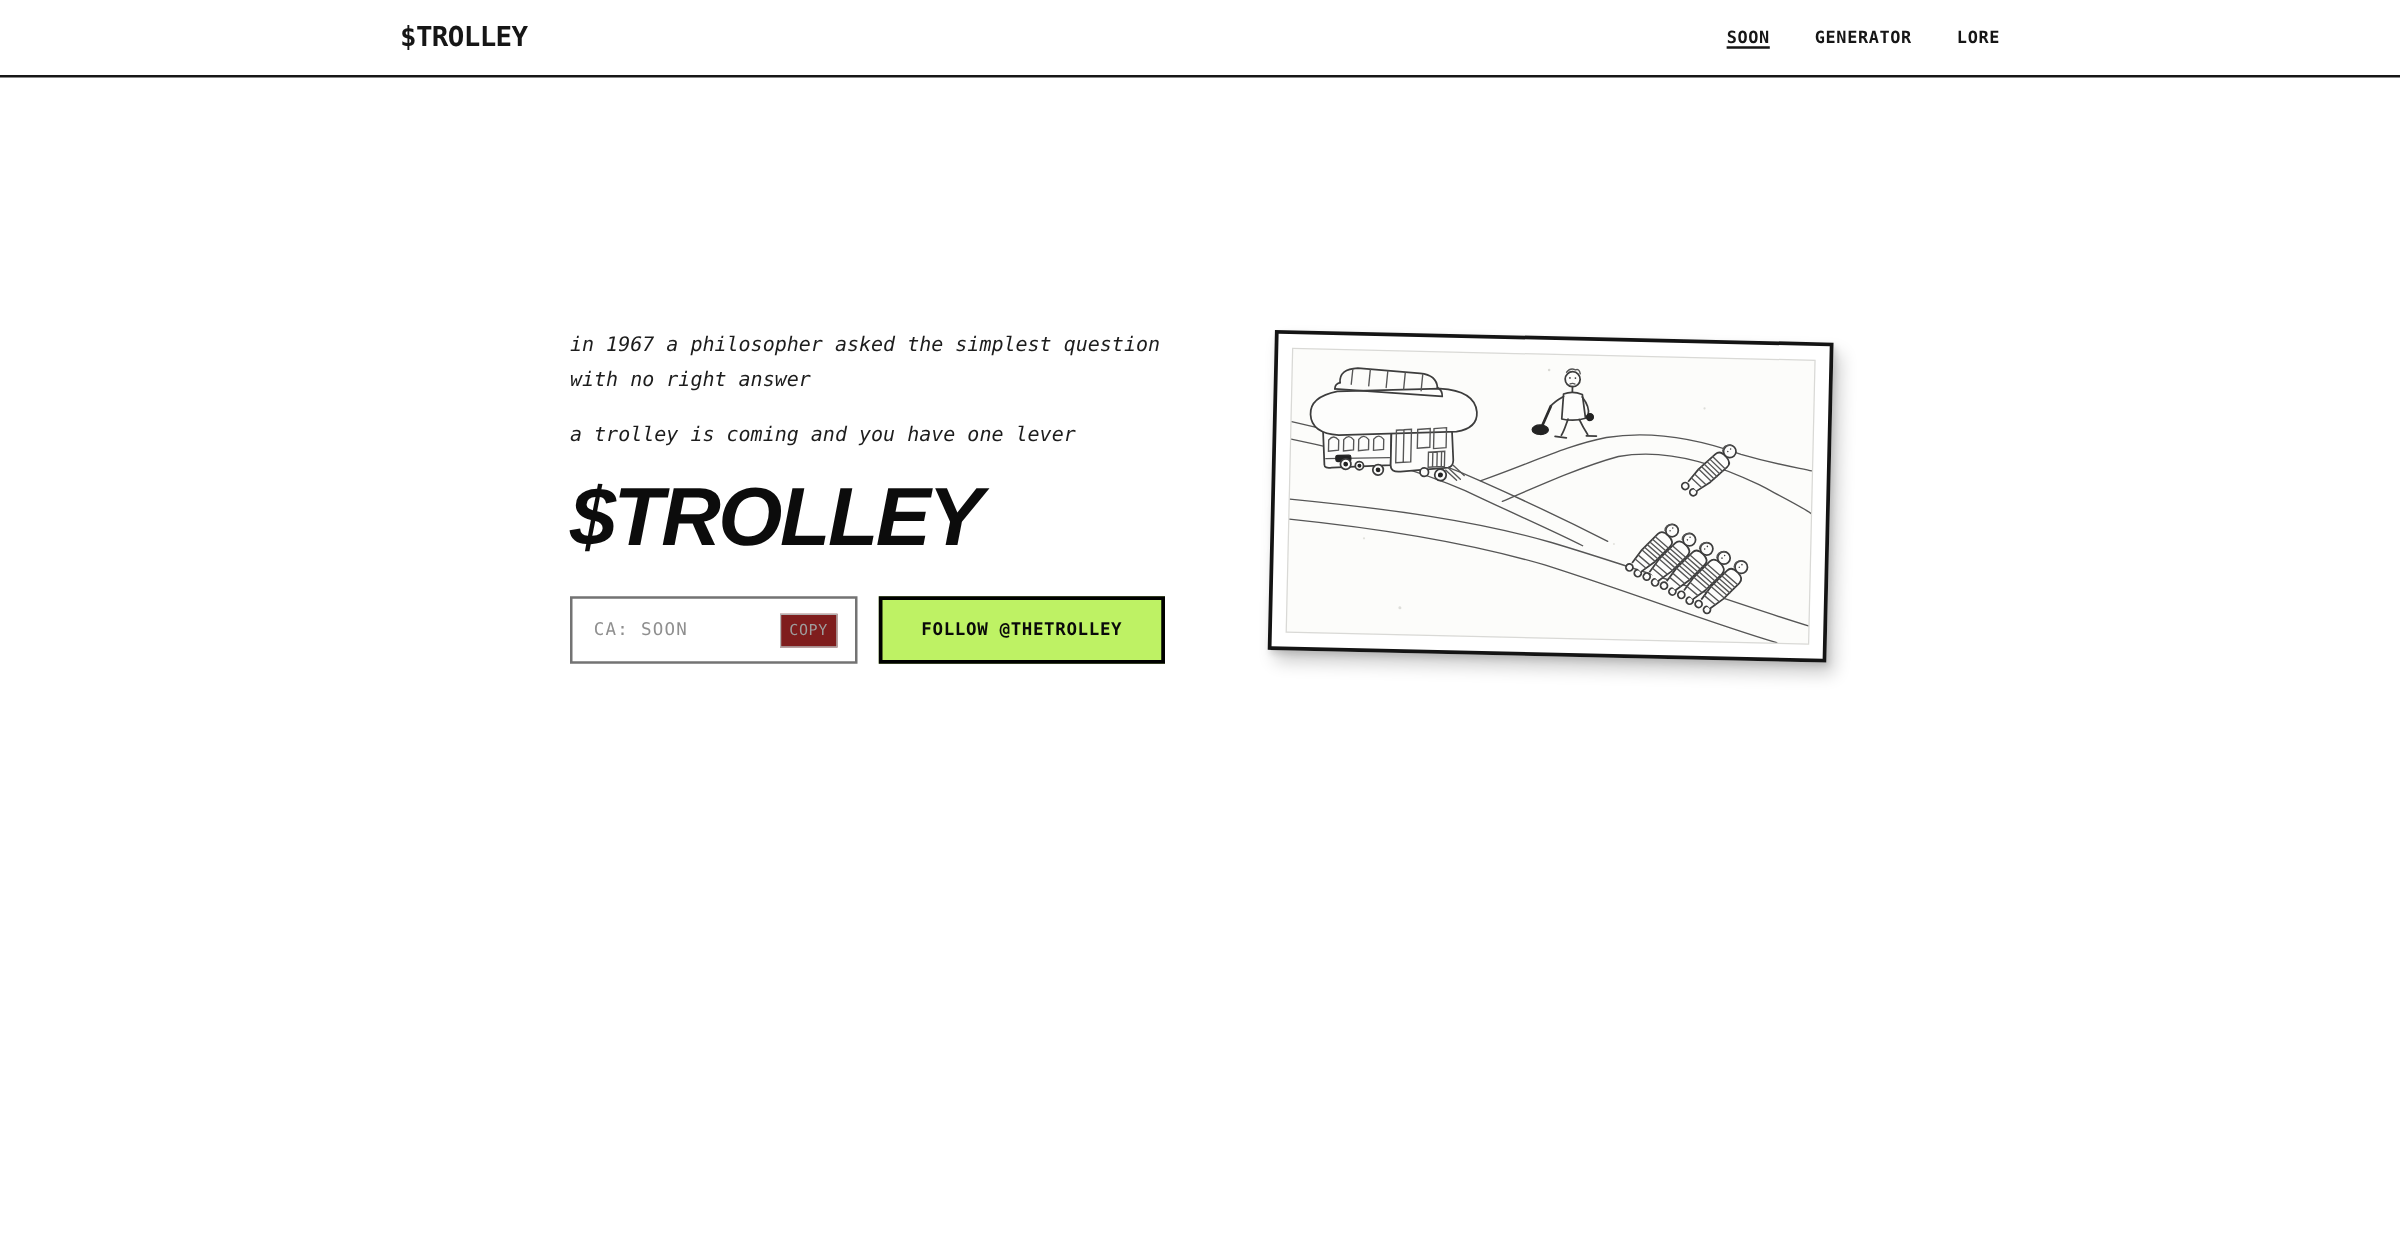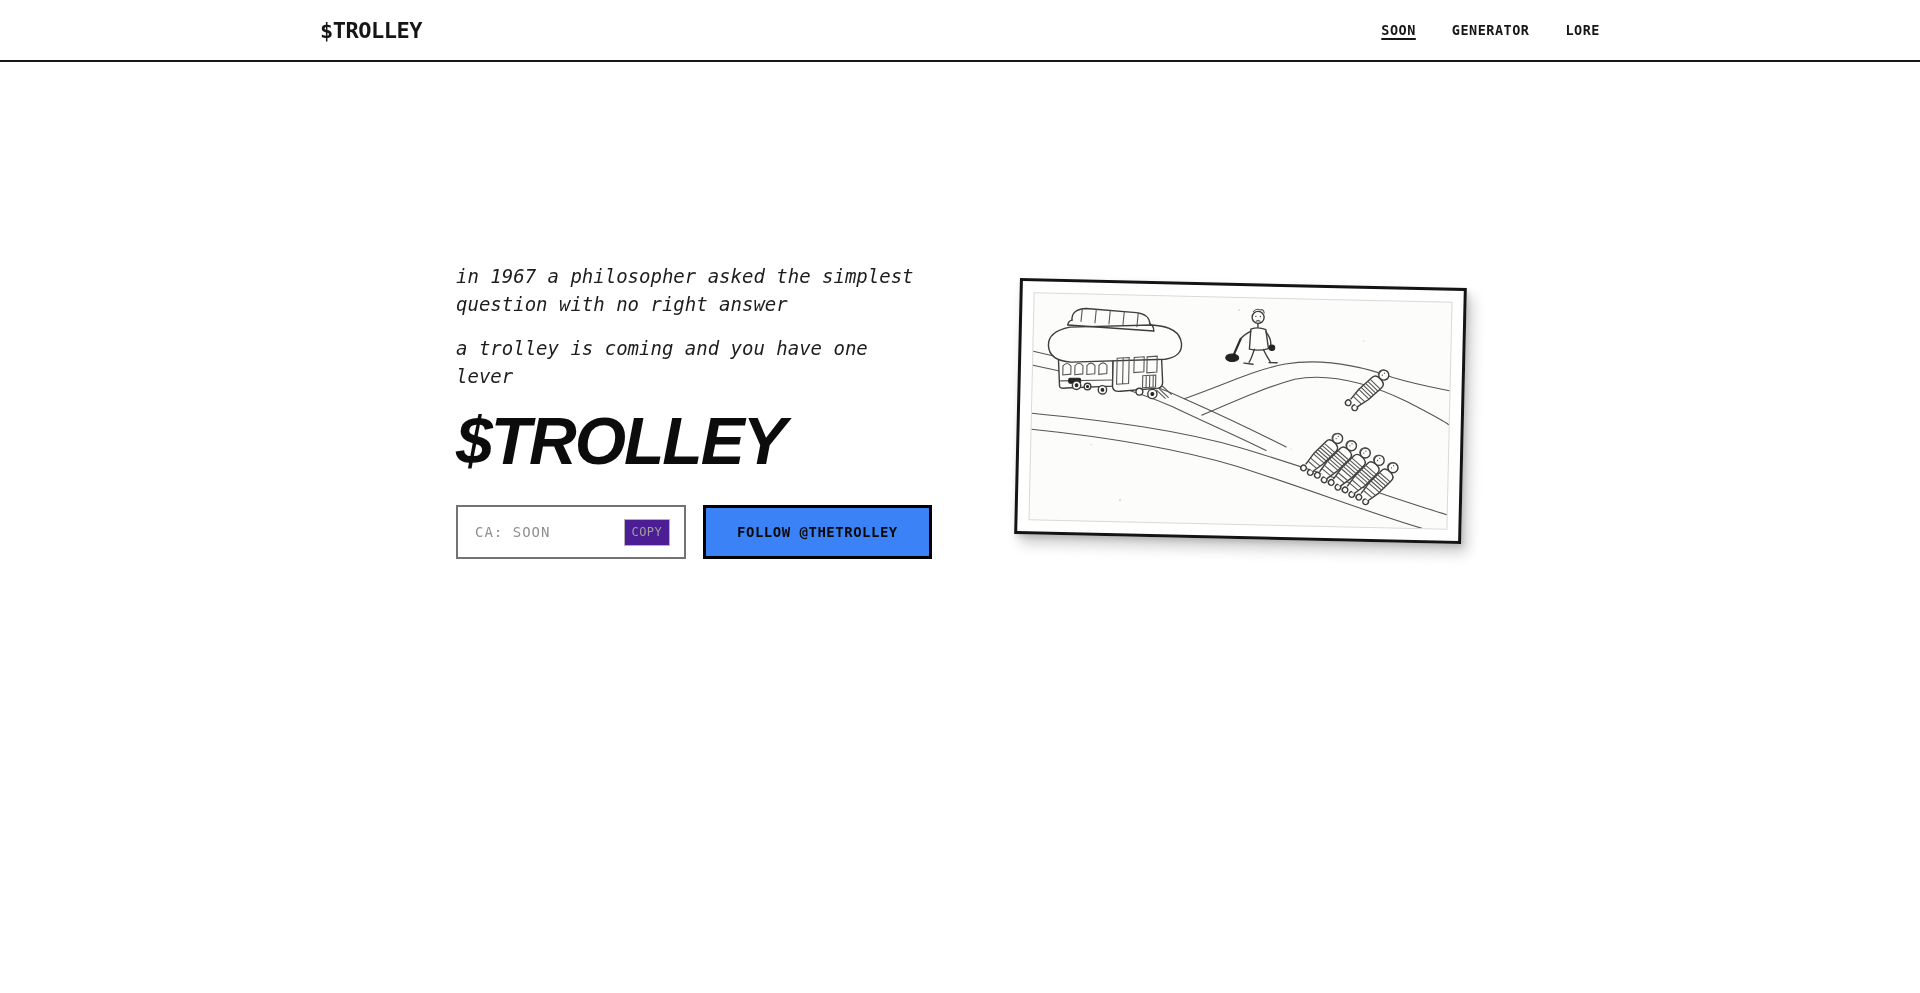--- a/index.html
+++ b/index.html
@@ -23,45 +23,45 @@
   }
   nav a.active { text-decoration:underline; text-decoration-thickness:2px; text-underline-offset:3px; }
 
   
   .main {
     width:1008px; margin:200px auto 0;
     display:flex; justify-content:space-between; align-items:center;
   }
   .copy-col { width:476px; }
   .copy-col p {
-    font-size:19px; line-height:28px; font-style:italic;
+    font-size:16px; line-height:28px; font-style:italic;
     margin:0 0 16px; color:#1d1d1d;
   }
   .tagline { font-size:22px; line-height:28px; font-weight:bold; font-style:italic; margin:50px 0 0; }
   .big-title {
     font-family:"Liberation Sans", sans-serif;
     font-size:66px; font-weight:bold; font-style:italic;
     letter-spacing:-2px; line-height:1.08; margin:8px 0 0; color:#0c0c0c;
     white-space:nowrap;
   }
   .cta-row { display:flex; gap:17px; margin-top:28px; }
   .ca-box {
     width:235px; height:54px; border:2px solid #737373; background:#fff;
     display:flex; align-items:center; justify-content:space-between;
     padding:0 14px 0 17px;
   }
   .ca-label { color:#8f8f8f; font-size:14px; letter-spacing:1px; }
   .copy-btn {
-    width:46px; height:27px; border:1px solid #b3b3b3; background:#4c1d95;
+    width:46px; height:27px; border:1px solid #b3b3b3; background:#7f1d1d;
     color:#9e9e9e; font-family:"DejaVu Sans Mono",monospace; font-size:12px;
     letter-spacing:0.5px; display:flex; align-items:center; justify-content:center;
     cursor:pointer; padding:0;
   }
   .follow-btn {
-    width:235px; height:54px; border:3px solid #000; background:#3b82f6;
+    width:235px; height:54px; border:3px solid #000; background:#bef264;
     color:#0a0a0a; font-family:"DejaVu Sans Mono",monospace; font-size:14px;
     font-weight:bold; letter-spacing:0.5px;
     display:flex; align-items:center; justify-content:center; cursor:pointer; padding:0;
   }
 
   
   .art-col { width:452px; display:flex; justify-content:flex-end; }
   .frame {
     width:447px; border:3px solid #141414; background:#ffffff; padding:11px;
     transform:rotate(1.3deg);

